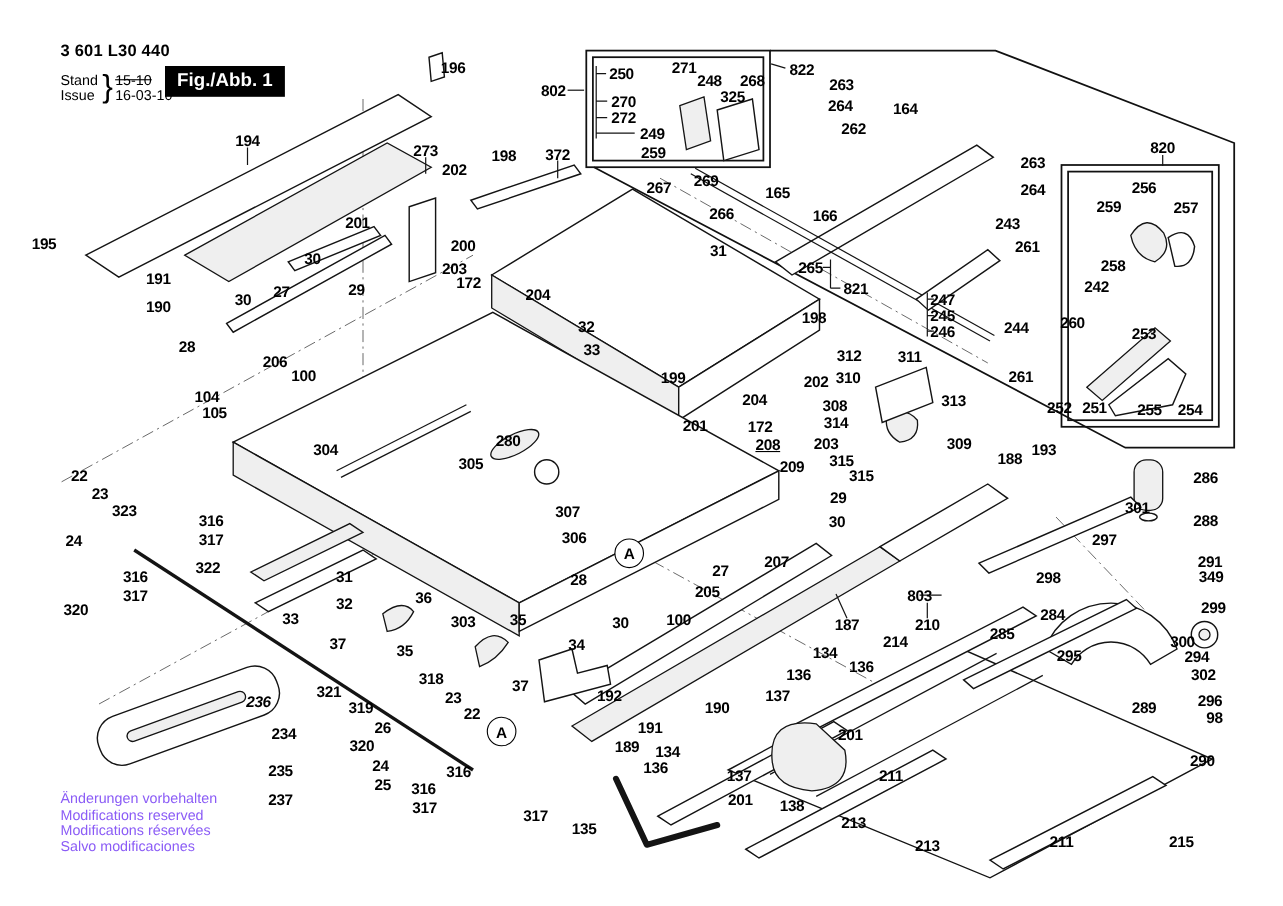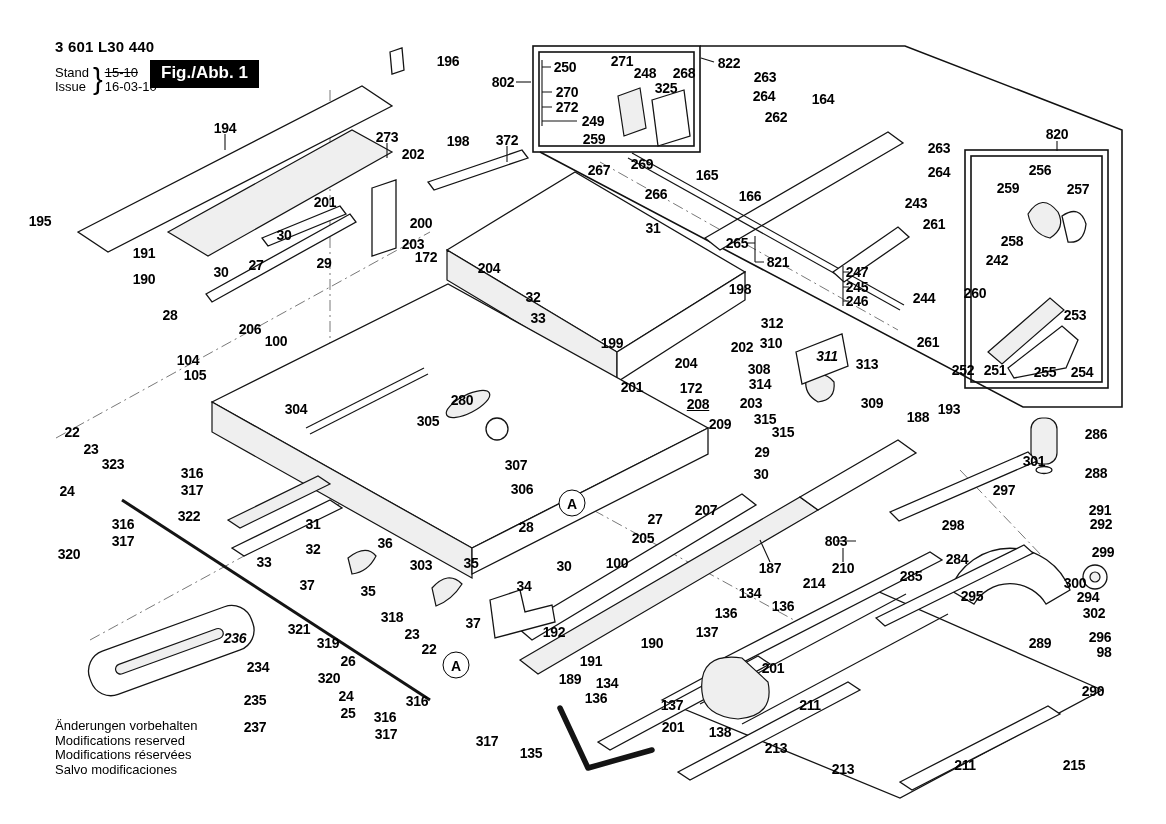--- a/index.html
+++ b/index.html
@@ -20,21 +20,21 @@
       font-weight:bold;font-size:14px;transform:translate(-50%,-50%);}
   .header{position:absolute;left:55px;top:38px;color:#000;}
   .part-number{font-size:15px;font-weight:bold;letter-spacing:0.2px;}
   .stand-issue{display:flex;align-items:center;margin-top:8px;}
   .si-labels{font-size:13px;line-height:14px;}
   .si-brace{font-size:29px;font-weight:300;margin:0 2px 0 4px;}
   .si-values{font-size:13px;line-height:14px;}
   .struck{text-decoration:line-through;}
   .fig-box{position:absolute;left:150px;top:60px;background:#000;color:#fff;
       font-weight:bold;font-size:17px;padding:3px 11px 5px;}
-  .footer{position:absolute;left:55px;top:719px;font-size:13px;line-height:14.5px;color:#000000;}
+  .footer{position:absolute;left:55px;top:719px;font-size:13px;line-height:14.5px;color:#8b5cf6;}
 </style>
 </head>
 <body>
 
 <div id="stage">
 
   <svg width="1166" height="824" viewBox="0 0 1166 824">
 
     <g>
       <path class="cl" d="M56,438 L430,232"></path>
@@ -138,21 +138,21 @@
         <div class="struck">15-10</div>
         <div>16-03-10</div>
       </div>
     </div>
   </div>
 
   <div class="fig-box">Fig./Abb. 1</div>
 
   <div id="labels-layer">
       <div class="part-label" style="left: 225px; top: 128px;">194</div>
-      <div class="part-label" style="left: 448px; top: 61px;">196</div>
+      <div class="part-label" style="left: 412px; top: 61px;">196</div>
       <div class="part-label" style="left: 40px; top: 221px;">195</div>
       <div class="part-label" style="left: 144px; top: 253px;">191</div>
       <div class="part-label" style="left: 144px; top: 279px;">190</div>
       <div class="part-label" style="left: 387px; top: 137px;">273</div>
       <div class="part-label" style="left: 413px; top: 154px;">202</div>
       <div class="part-label" style="left: 458px; top: 141px;">198</div>
       <div class="part-label" style="left: 507px; top: 140px;">372</div>
       <div class="part-label" style="left: 325px; top: 202px;">201</div>
       <div class="part-label" style="left: 284px; top: 235px;">30</div>
       <div class="part-label" style="left: 324px; top: 263px;">29</div>
@@ -204,29 +204,29 @@
       <div class="part-label" style="left: 1078px; top: 189px;">257</div>
       <div class="part-label" style="left: 916px; top: 203px;">243</div>
       <div class="part-label" style="left: 934px; top: 224px;">261</div>
       <div class="part-label" style="left: 1012px; top: 241px;">258</div>
       <div class="part-label" style="left: 997px; top: 260px;">242</div>
       <div class="part-label" style="left: 857px; top: 272px;">247</div>
       <div class="part-label" style="left: 857px; top: 287px;">245</div>
       <div class="part-label" style="left: 857px; top: 301px;">246</div>
       <div class="part-label" style="left: 924px; top: 298px;">244</div>
       <div class="part-label" style="left: 975px; top: 293px;">260</div>
-      <div class="part-label" style="left: 1075px; top: 303px; margin-top: 12px;">253</div>
+      <div class="part-label" style="left: 1040px; top: 303px;">253</div>
       <div class="part-label" style="left: 928px; top: 342px;">261</div>
       <div class="part-label" style="left: 963px; top: 370px;">252</div>
       <div class="part-label" style="left: 995px; top: 370px;">251</div>
       <div class="part-label" style="left: 1045px; top: 372px;">255</div>
       <div class="part-label" style="left: 1082px; top: 372px;">254</div>
       <div class="part-label" style="left: 772px; top: 323px;">312</div>
       <div class="part-label" style="left: 771px; top: 343px;">310</div>
-      <div class="part-label" style="left: 827px; top: 356px; font-style: italic;">311</div>
+      <div class="part-label" style="left: 827px; top: 324px;">311</div>
       <div class="part-label" style="left: 867px; top: 364px;">313</div>
       <div class="part-label" style="left: 759px; top: 369px;">308</div>
       <div class="part-label" style="left: 760px; top: 384px;">314</div>
       <div class="part-label" style="left: 872px; top: 403px;">309</div>
       <div class="part-label" style="left: 765px; top: 419px;">315</div>
       <div class="part-label" style="left: 783px; top: 432px;">315</div>
       <div class="part-label" style="left: 742px; top: 347px;">202</div>
       <div class="part-label" style="left: 751px; top: 403px;">203</div>
       <div class="part-label" style="left: 698px; top: 404px; text-decoration: underline;">208</div>
       <div class="part-label" style="left: 720px; top: 424px;">209</div>
@@ -250,21 +250,21 @@
       <div class="part-label" style="left: 843px; top: 568px;">210</div>
       <div class="part-label" style="left: 814px; top: 583px;">214</div>
       <div class="part-label" style="left: 918px; top: 417px;">188</div>
       <div class="part-label" style="left: 949px; top: 409px;">193</div>
       <div class="part-label" style="left: 1034px; top: 461px;">301</div>
       <div class="part-label" style="left: 1096px; top: 434px;">286</div>
       <div class="part-label" style="left: 1096px; top: 473px;">288</div>
       <div class="part-label" style="left: 1004px; top: 490px;">297</div>
       <div class="part-label" style="left: 953px; top: 525px;">298</div>
       <div class="part-label" style="left: 1100px; top: 510px;">291</div>
-      <div class="part-label" style="left: 1101px; top: 524px;">292</div>
+      <div class="part-label" style="left: 1101px; top: 524px;">349</div>
       <div class="part-label" style="left: 957px; top: 559px;">284</div>
       <div class="part-label" style="left: 1103px; top: 552px;">299</div>
       <div class="part-label" style="left: 1075px; top: 583px;">300</div>
       <div class="part-label" style="left: 1088px; top: 597px;">294</div>
       <div class="part-label" style="left: 1094px; top: 613px;">302</div>
       <div class="part-label" style="left: 1100px; top: 637px;">296</div>
       <div class="part-label" style="left: 1104px; top: 652px;">98</div>
       <div class="part-label" style="left: 1040px; top: 643px;">289</div>
       <div class="part-label" style="left: 1093px; top: 691px;">290</div>
       <div class="part-label" style="left: 972px; top: 596px;">295</div>

